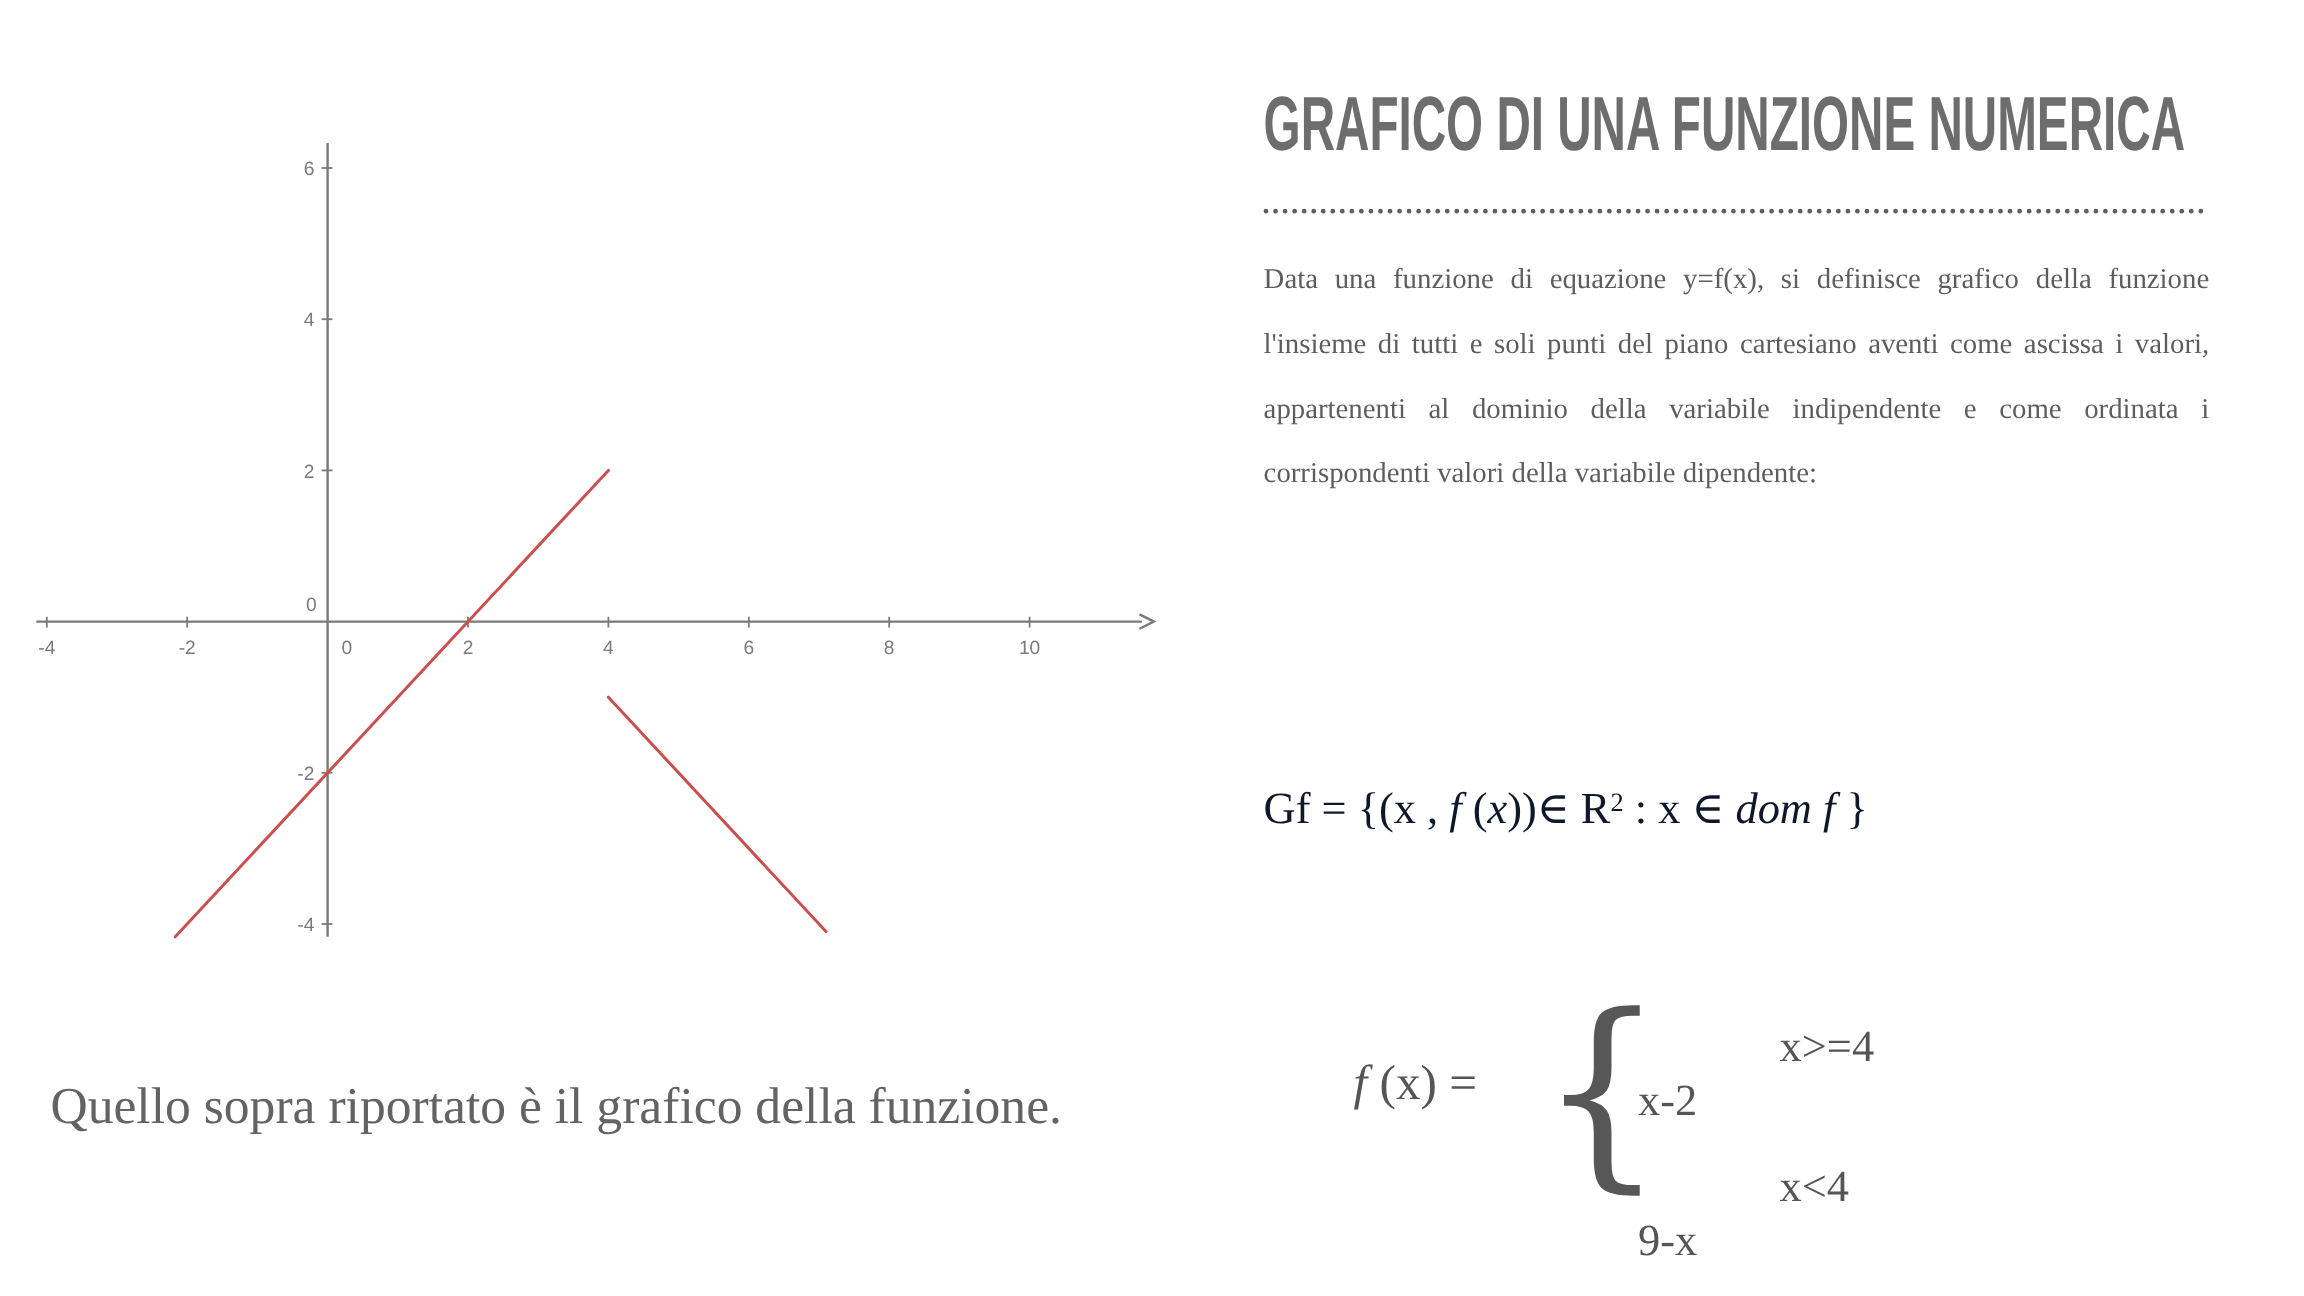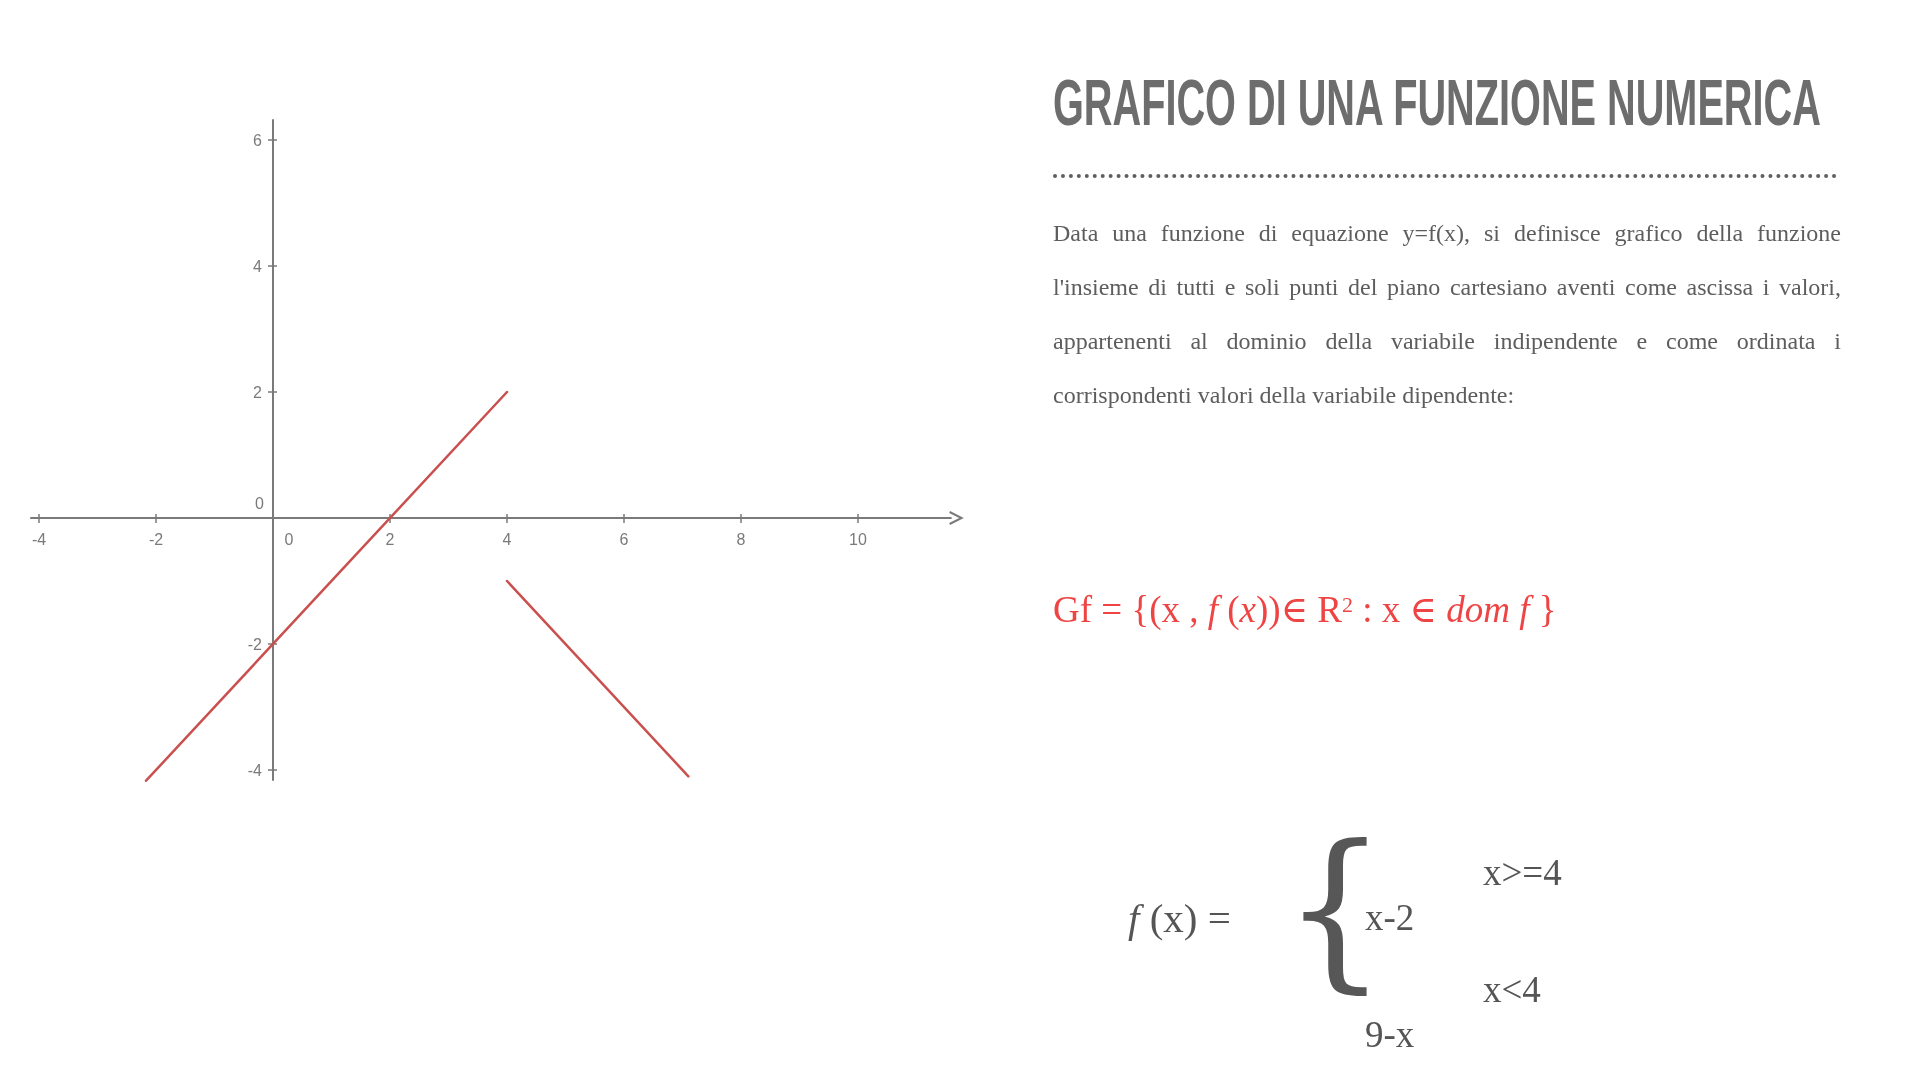--- a/index.html
+++ b/index.html
@@ -10,29 +10,29 @@
   .ticklab{font-family:"Liberation Sans","DejaVu Sans",sans-serif;font-size:16px;fill:#7a7a7a;}
   
   .title{position:absolute;left:1053px;top:70px;
          font-family:"Liberation Sans","DejaVu Sans",sans-serif;font-weight:700;
          font-size:64px;line-height:66px;color:#6d6d6d;white-space:nowrap;
          transform:scaleX(0.62);transform-origin:0 0;}
   .dotted{position:absolute;left:1053px;top:158px;width:784px;height:16px;
           border-bottom:4px dotted #5f5f5f;}
   .para{position:absolute;left:1053px;top:206px;width:788px;margin:0;
         font-size:24px;line-height:54px;color:#5d5d5d;text-align:justify;}
-  .formula{position:absolute;left:1053px;top:588px;margin:0;font-size:37px;
-           color:#ef4444;white-space:nowrap;}
+  .formula{position:absolute;left:1053px;top:652px;margin:0;font-size:37px;
+           color:#0f172a;white-space:nowrap;}
   .formula .i, .pw .i{font-style:italic;}
   .formula .sup{font-size:22px;vertical-align:10px;}
   .caption{position:absolute;left:42px;top:898px;margin:0;font-size:43px;
            color:#636363;white-space:nowrap;}
   
   .pw{position:absolute;left:1128px;top:830px;width:520px;height:200px;color:#555555;}
-  .pw-lhs{position:absolute;left:0;top:64px;font-size:41px;white-space:nowrap;}
+  .pw-lhs{position:absolute;left:0;top:48px;font-size:41px;white-space:nowrap;}
   .pw-brace{position:absolute;left:155px;top:0;font-family:"DejaVu Serif",serif;
             font-size:172px;line-height:158px;color:#575757;transform:scaleX(0.95);
             transform-origin:0 0;}
   .pw-rows{position:absolute;left:237px;top:22px;font-size:37px;}
   .pw-row{display:flex;line-height:42px;margin-bottom:30px;}
   .pw-expr{display:inline-block;width:118px;margin-top:45px;}
 </style>
 </head>
 <body>
 
@@ -73,20 +73,21 @@
     </svg>
 
   <div class="title">GRAFICO DI UNA FUNZIONE NUMERICA</div>
 
   <div class="dotted"></div>
 
   <p class="para">Data una funzione di equazione y=f(x), si definisce grafico della funzione l'insieme di tutti e soli punti del piano cartesiano aventi come ascissa i valori, appartenenti al dominio della variabile indipendente e come ordinata i corrispondenti valori della variabile dipendente:</p>
 
   <p class="formula"><span>Gf = {(x , </span><span class="i">f </span><span>(</span><span class="i">x</span><span>))</span><span>∈ R</span><span class="sup">2</span><span> : x ∈ </span><span class="i">dom f</span><span> }</span></p>
 
+  <p class="caption">Quello sopra riportato è il grafico della funzione.</p>
 
   <div class="pw">
     <span class="pw-lhs"><span class="i">f </span><span>(x) = </span></span>
     <span class="pw-brace">{</span>
     <div class="pw-rows" id="pw-rows">
         <div class="pw-row">
           <span class="pw-expr">x-2</span>
           <span>x&gt;=4</span>
         </div>
         <div class="pw-row">

